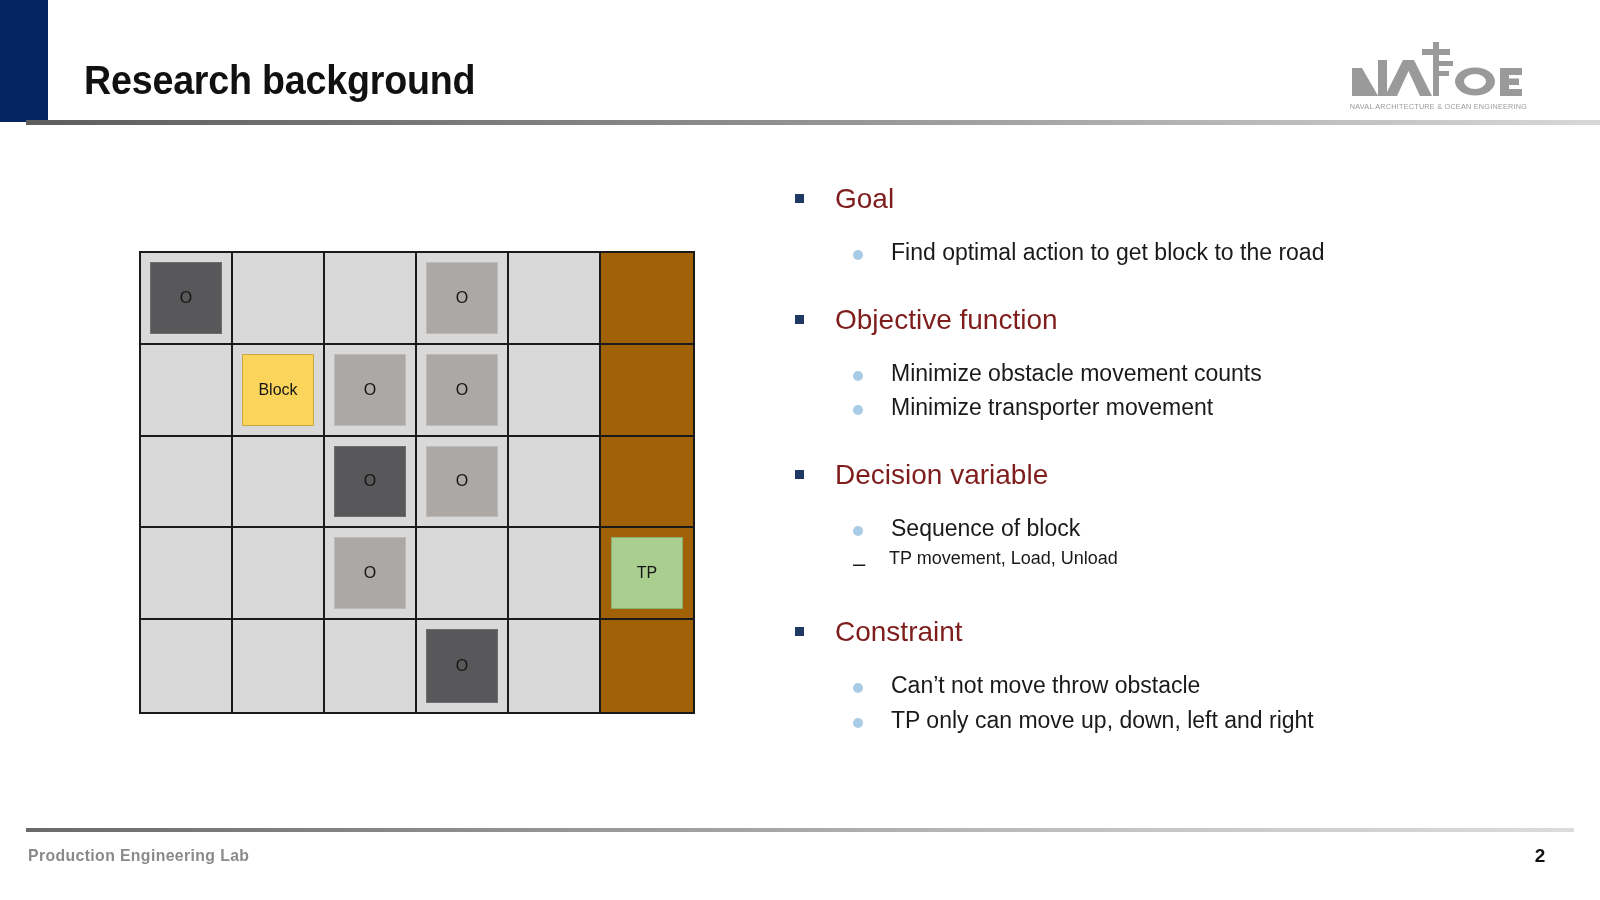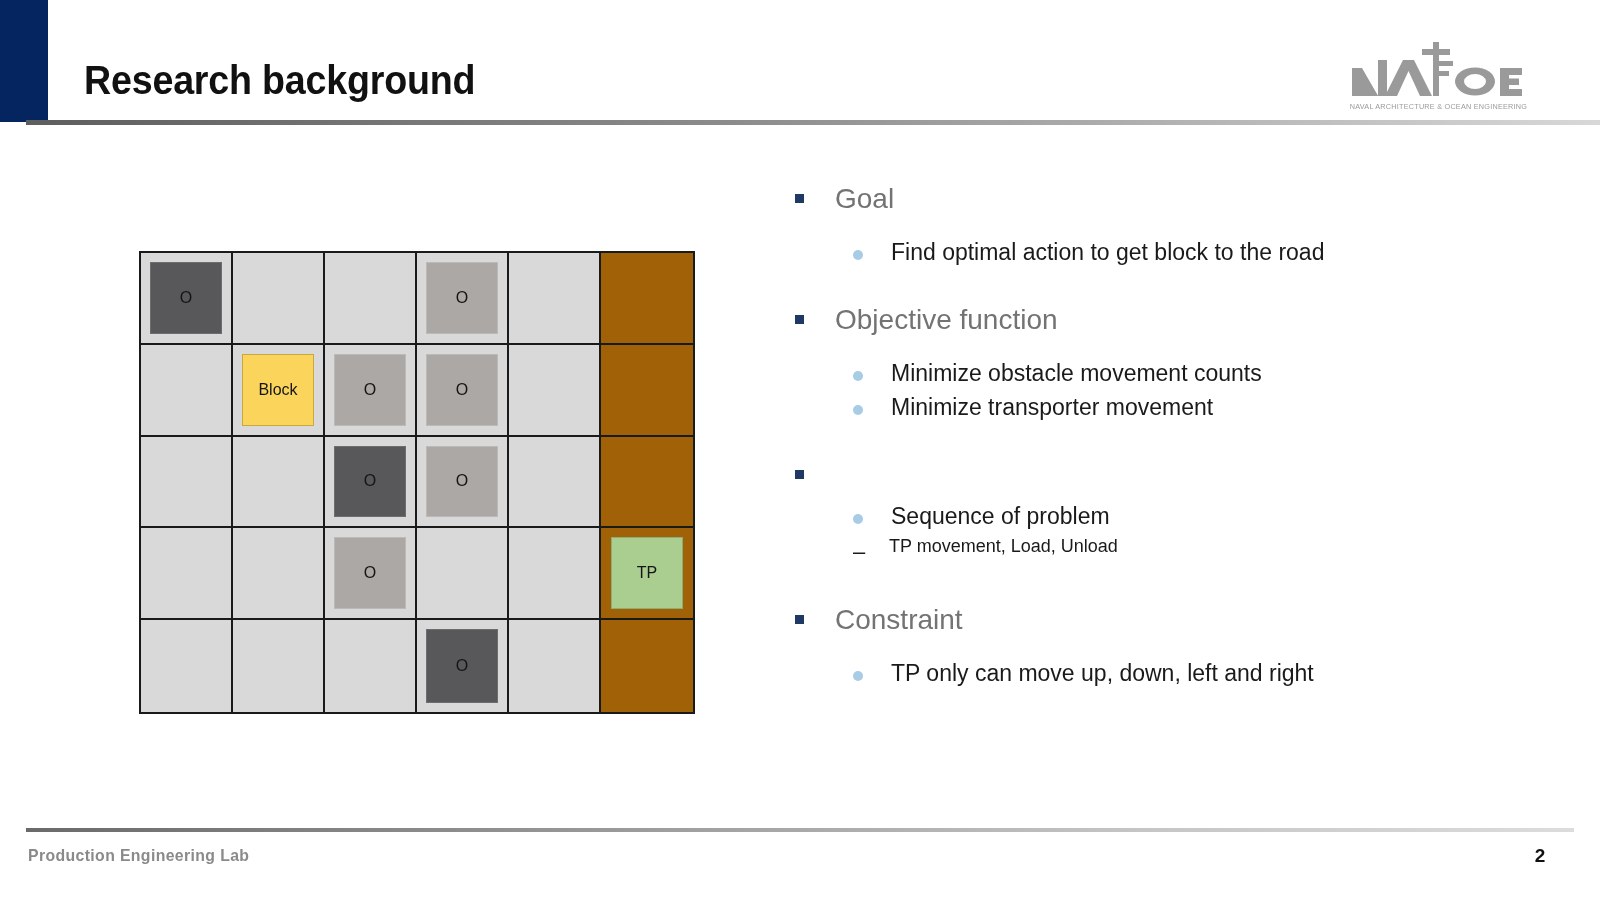--- a/index.html
+++ b/index.html
@@ -180,21 +180,21 @@
     margin-right: 14px;
     flex: 0 0 auto;
     font-size: 22px;
     color: #1a1a1a;
     text-align: left;
     line-height: 1.35;
   }
 
   .t1 {
     font-size: 28px;
-    color: #737373;
+    color: #7f1d1d;
     line-height: 1.18;
     white-space: nowrap;
   }
   .t2 {
     font-size: 23px;
     color: #1a1a1a;
     line-height: 1.2;
     white-space: nowrap;
   }
   .t3 {
@@ -345,36 +345,41 @@
         <span class="bullet-dot"></span>
         <span class="t2">Minimize obstacle movement counts</span>
       </div>
       <div class="b-row lvl2">
         <span class="bullet-dot"></span>
         <span class="t2">Minimize transporter movement</span>
       </div>
       <div class="spacer"></div>
       <div class="b-row lvl1">
         <span class="bullet-square"></span>
-      </div>
-      <div class="b-row lvl2">
-        <span class="bullet-dot"></span>
-        <span class="t2">Sequence of problem</span>
+        <span class="t1">Decision variable</span>
+      </div>
+      <div class="b-row lvl2">
+        <span class="bullet-dot"></span>
+        <span class="t2">Sequence of block</span>
       </div>
       <div class="b-row lvl3">
         <span class="bullet-dash">–</span>
         <span class="t3">TP movement, Load, Unload</span>
       </div>
       <div class="spacer"></div>
       <div class="b-row lvl1">
         <span class="bullet-square"></span>
         <span class="t1">Constraint</span>
       </div>
       <div class="b-row lvl2">
         <span class="bullet-dot"></span>
+        <span class="t2">Can’t not move throw obstacle</span>
+      </div>
+      <div class="b-row lvl2">
+        <span class="bullet-dot"></span>
         <span class="t2">TP only can move up, down, left and right</span>
       </div>
     </div>
 
   <div class="footer-rule"></div>
   <div class="footer-text">Production Engineering Lab</div>
   <div class="page-number">2</div>
 
 </div>
 

